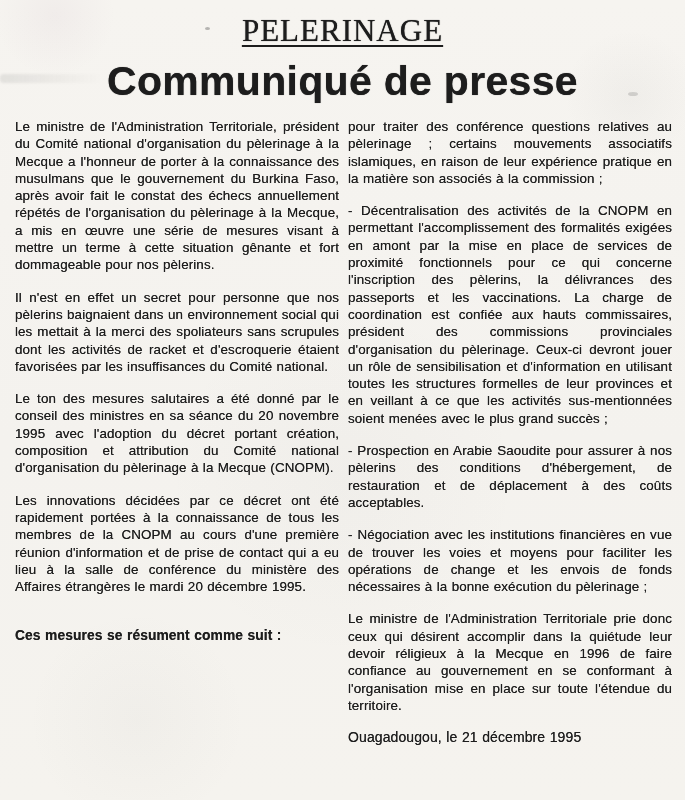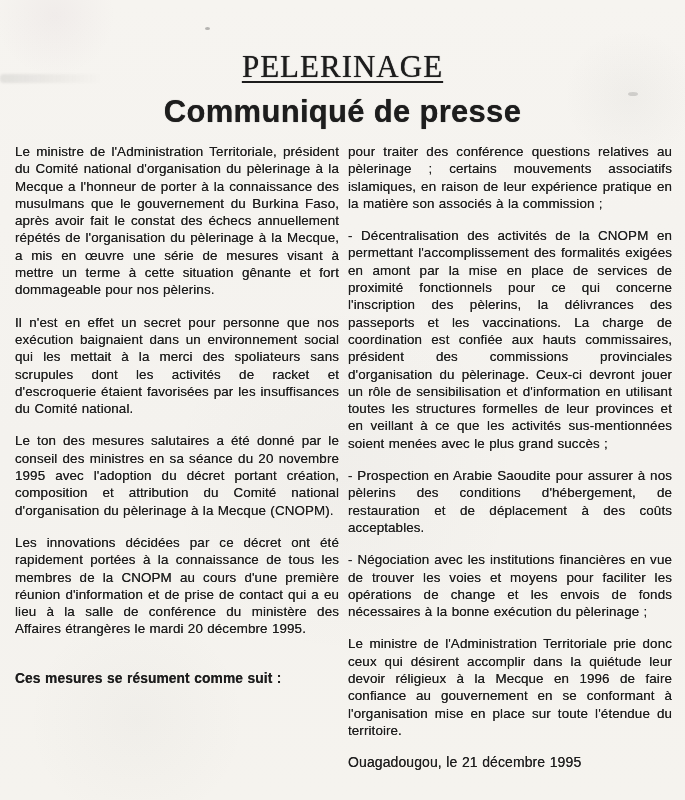--- a/index.html
+++ b/index.html
@@ -40,36 +40,35 @@
     filter: blur(0.5px);
   }
   .artifact.speck2 {
     left: 628px; top: 92px; width: 10px; height: 4px;
     background: rgba(60,60,60,0.18); border-radius: 50%;
     filter: blur(0.7px);
   }
   header {
     text-align: center;
     padding-top: 13px;
-    margin-top: 36px;
   }
   .doc-title {
     margin: 0;
     font-family: "Liberation Serif", serif;
     font-weight: normal;
     font-size: 31px;
     letter-spacing: 1px;
     text-decoration: underline;
     text-decoration-thickness: 2px;
     text-underline-offset: 4px;
     text-shadow: 0 0 0.8px rgba(20,20,20,0.9);
   }
   .doc-subtitle {
     margin: 9px 0 0 0;
-    font-size: 31px;
+    font-size: 41px;
     font-weight: bold;
     letter-spacing: 0.3px;
     text-shadow: 0 0 0.7px rgba(20,20,20,0.85);
   }
   main {
     display: flex;
     gap: 9px;
     padding: 13px 13px 0 15px;
     box-sizing: border-box;
   }
@@ -112,21 +111,21 @@
 
   <header>
     <h1 class="doc-title">PELERINAGE</h1>
     <h2 class="doc-subtitle">Communiqué de presse</h2>
   </header>
 
   <main>
 
     <section class="col">
       <p>Le ministre de l'Administration Territoriale, président du Comité national d'organisation du pèlerinage  à la Mecque a l'honneur de porter à la connaissance des musulmans que le gouvernement du Burkina Faso, après avoir fait le constat des échecs annuellement répétés de l'organisation du pèlerinage à la Mecque, a mis en œuvre une série de mesures visant à mettre un terme à cette situation gênante et fort dommageable pour nos pèlerins.</p>
-      <p>Il n'est en effet un secret pour personne que nos exécution baignaient dans un environnement social qui les mettait à la merci des spoliateurs sans scrupules dont les activités de racket et d'escroquerie étaient favorisées par les insuffisances du Comité national.</p>
+      <p>Il n'est en effet un secret pour personne que nos pèlerins baignaient dans un environnement social qui les mettait à la merci des spoliateurs sans scrupules dont les activités de racket et d'escroquerie étaient favorisées par les insuffisances du Comité national.</p>
       <p>Le ton des mesures salutaires a été donné par le conseil des ministres en sa séance du 20 novembre 1995 avec l'adoption du décret portant création, composition et attribution du Comité national d'organisation du pèlerinage à la Mecque (CNOPM).</p>
       <p>Les innovations décidées par ce décret ont été rapidement portées à la connaissance de tous les membres de la CNOPM au cours d'une première réunion d'information et de prise de contact qui a eu lieu à la salle de conférence du ministère des Affaires étrangères le mardi 20 décembre 1995.</p>
       <p class="section-heading">Ces  mesures se résument comme suit :</p>
     </section>
 
     <section class="col">
       <p>pour traiter des conférence questions relatives au pèlerinage ; certains mouvements associatifs islamiques, en raison de leur expérience pratique en la matière son associés à la commission ;</p>
       <p>- Décentralisation des activités de la CNOPM en permettant l'accomplissement des formalités exigées en amont par la mise en place de services de proximité fonctionnels pour ce qui concerne l'inscription  des pèlerins, la délivrances des passeports et les vaccinations. La charge de coordination est confiée aux hauts commissaires, président des commissions provinciales d'organisation du pèlerinage. Ceux-ci devront jouer un rôle de sensibilisation et d'information en utilisant toutes les structures  formelles de leur provinces et en veillant à ce que les activités sus-mentionnées soient menées avec le plus grand succès ;</p>
       <p>- Prospection en Arabie Saoudite pour assurer à nos pèlerins des conditions d'hébergement, de restauration et de déplacement à des coûts acceptables.</p>
       <p>- Négociation avec les institutions financières en vue de trouver les voies et moyens pour faciliter les opérations de change et les envois de fonds nécessaires à la bonne exécution du pèlerinage ;</p>

